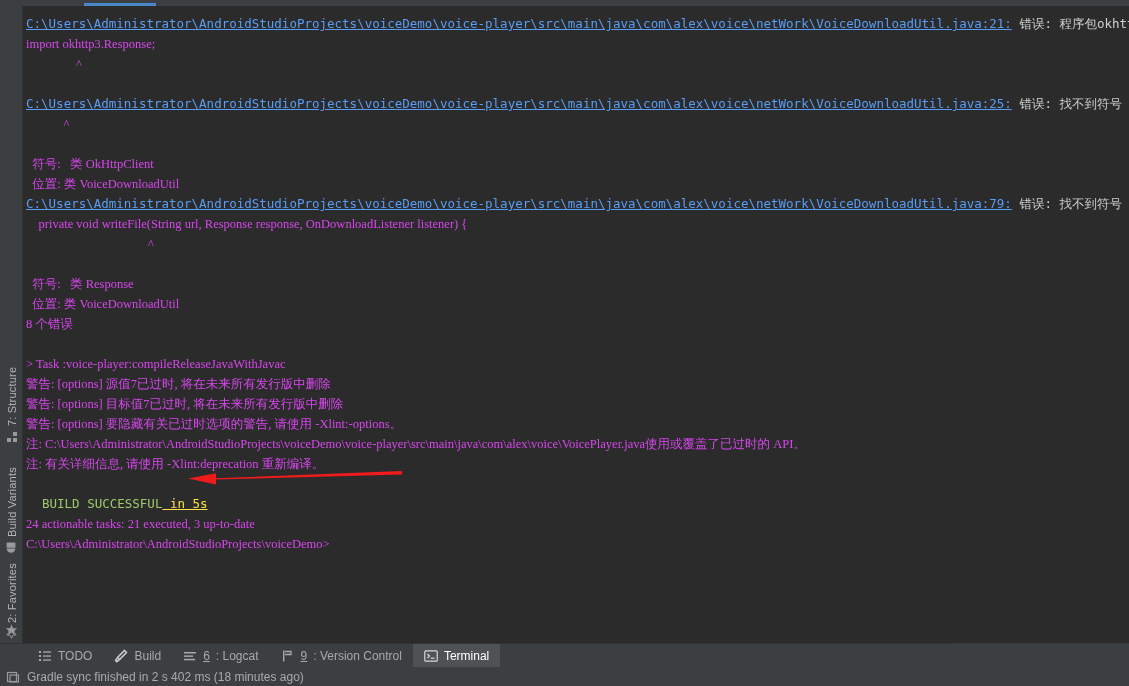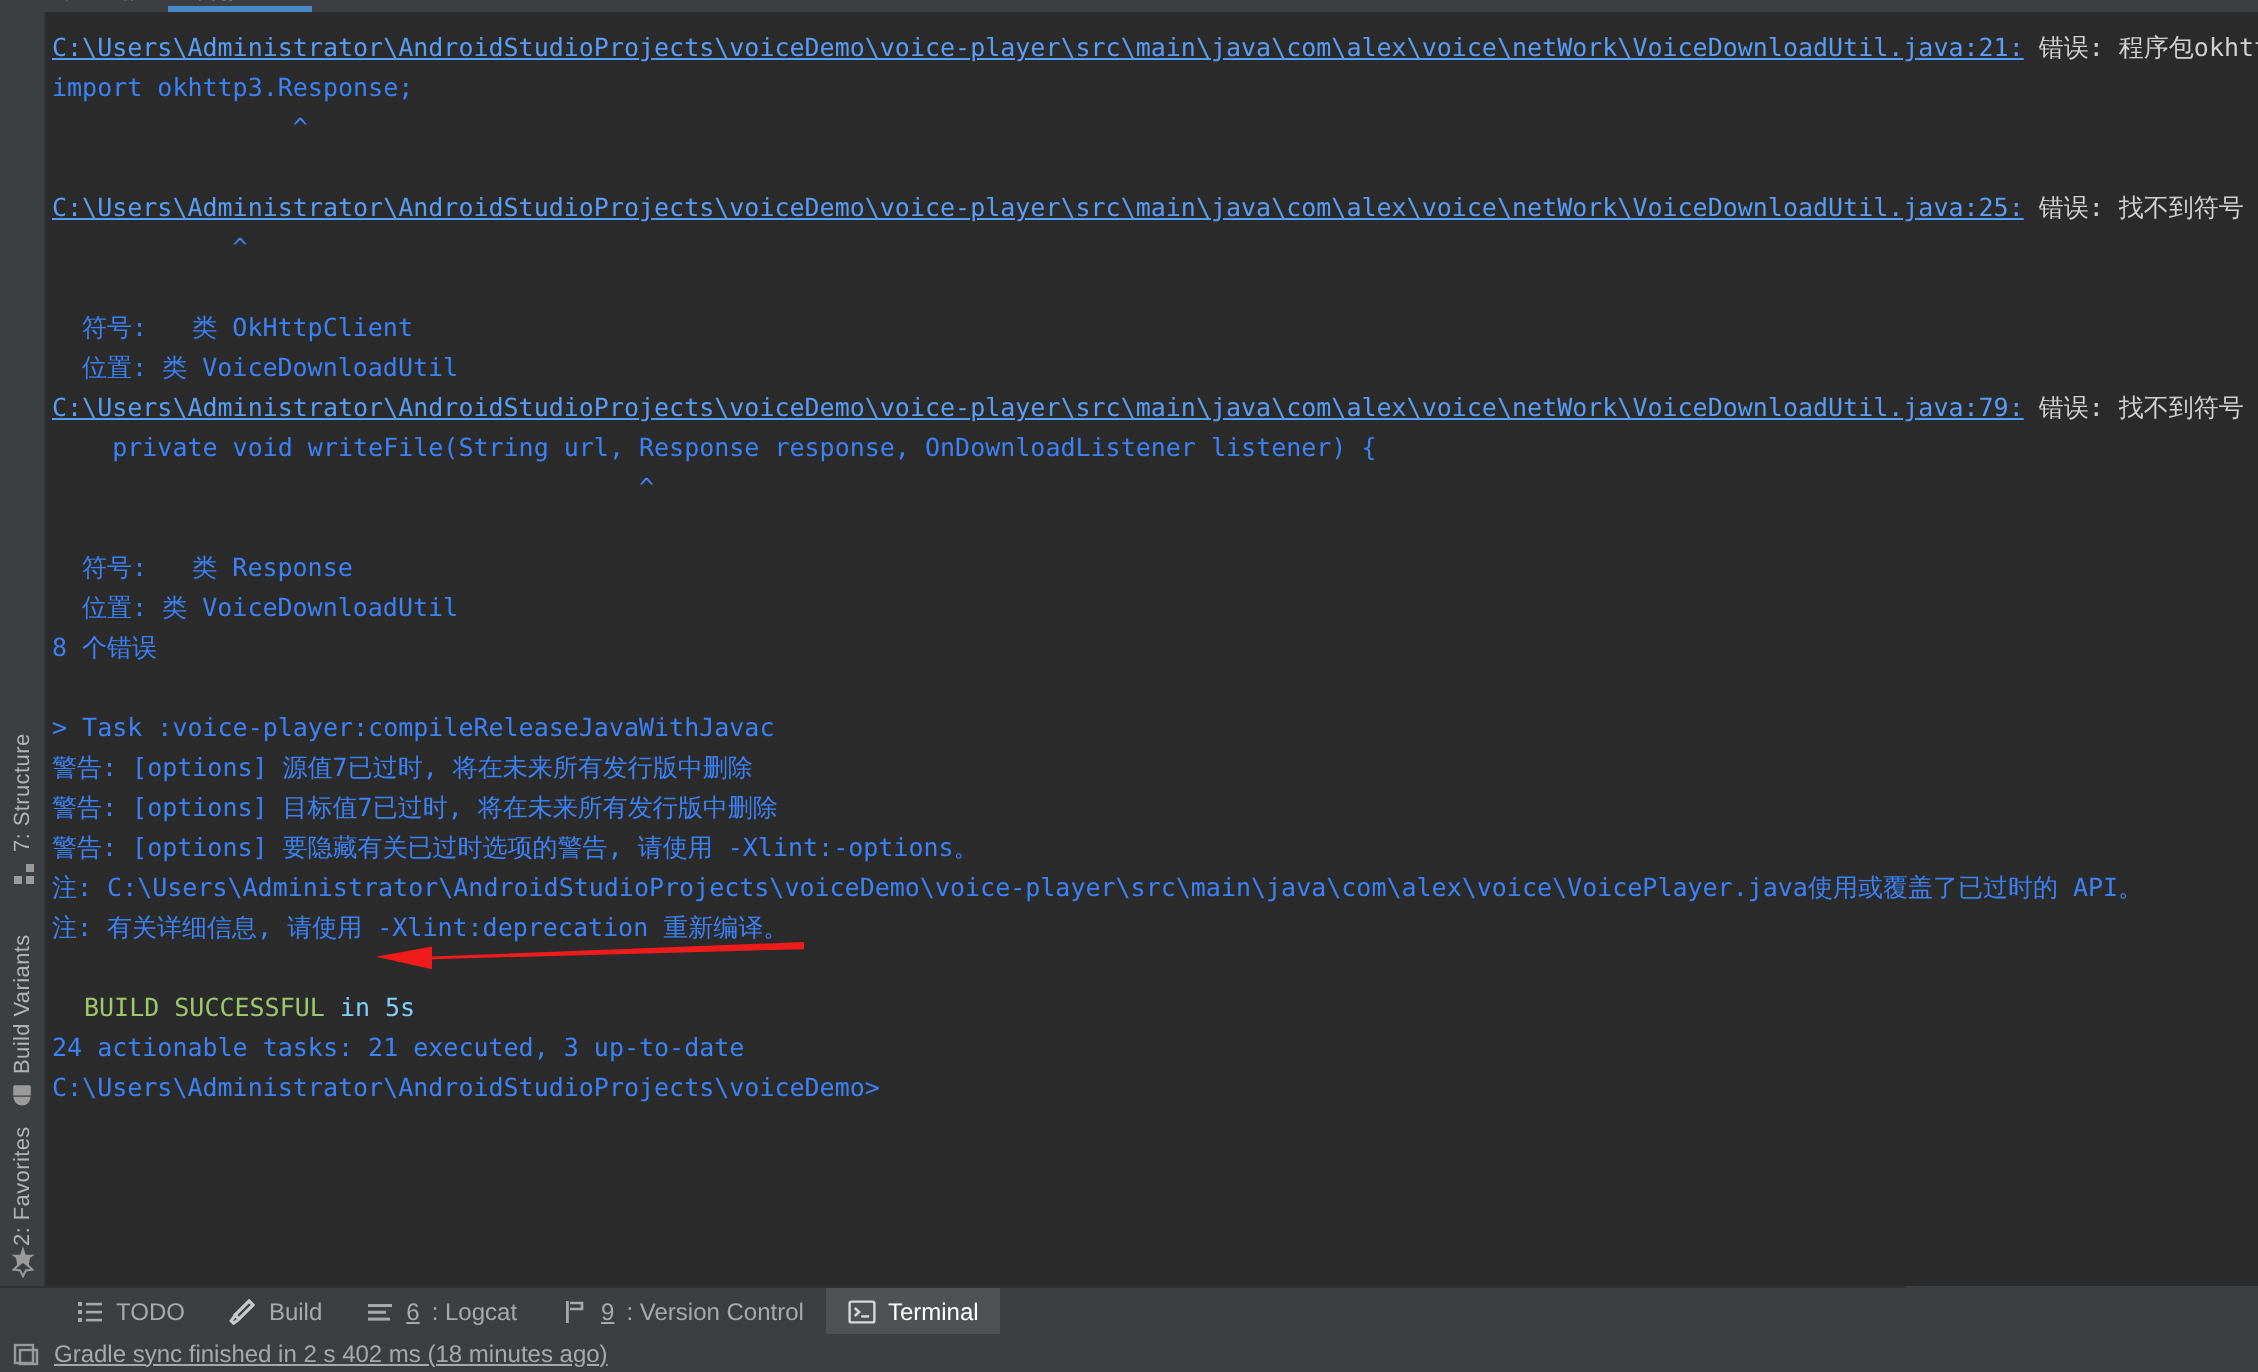--- a/index.html
+++ b/index.html
@@ -64,23 +64,23 @@
     font-size: 12.5px;
     line-height: 20px;
     color: #bbbbbb;
   }
   .cline { white-space: pre; height: 20px; padding-left: 1px; }
   .cline.blank { height: 20px; }
   .link {
     color: #589df6; text-decoration: underline; cursor: pointer;
   }
   .err   { color: #d0d0d0; }
-  .plain { color: #3b82f6; }
+  .plain { color: #d946ef; font-family: Liberation Serif, serif; }
   .okbold{ color: #9ec96a; margin-left: 16px; }
-  .dim   { color: #7dd3fc; }
+  .dim   { color: #fde047; text-decoration: underline; }
 
   
   .arrow-ann {
     position: absolute; left: 186px; top: 465px;
     width: 216px; height: 26px; pointer-events: none;
   }
 
   
   .bottombar {
     position: absolute; left: 0; top: 643px; width: 953px; height: 24px;
@@ -97,21 +97,21 @@
   .bb-item.active { background: #4e5254; color: #ffffff; }
   .bb-item .mn { text-decoration: underline; }
   .bb-icon { width: 14px; height: 14px; flex: 0 0 auto; display:block; }
 
   
   .statusbar {
     position: absolute; left: 0; top: 667px; width: 1129px; height: 19px;
     background: #3c3f41;
     display: flex; align-items: center; gap: 7px;
     padding-left: 6px;
-    color: #a9a9a9; font-size: 12px; text-decoration: underline;
+    color: #a9a9a9; font-size: 12px;
   }
 </style>
 </head>
 <body>
 
 <div id="app">
 
   <div class="tabstrip">
     <div class="tab-ghost t1">Terminal</div>
     <div class="tab-ghost t2">Local</div>

